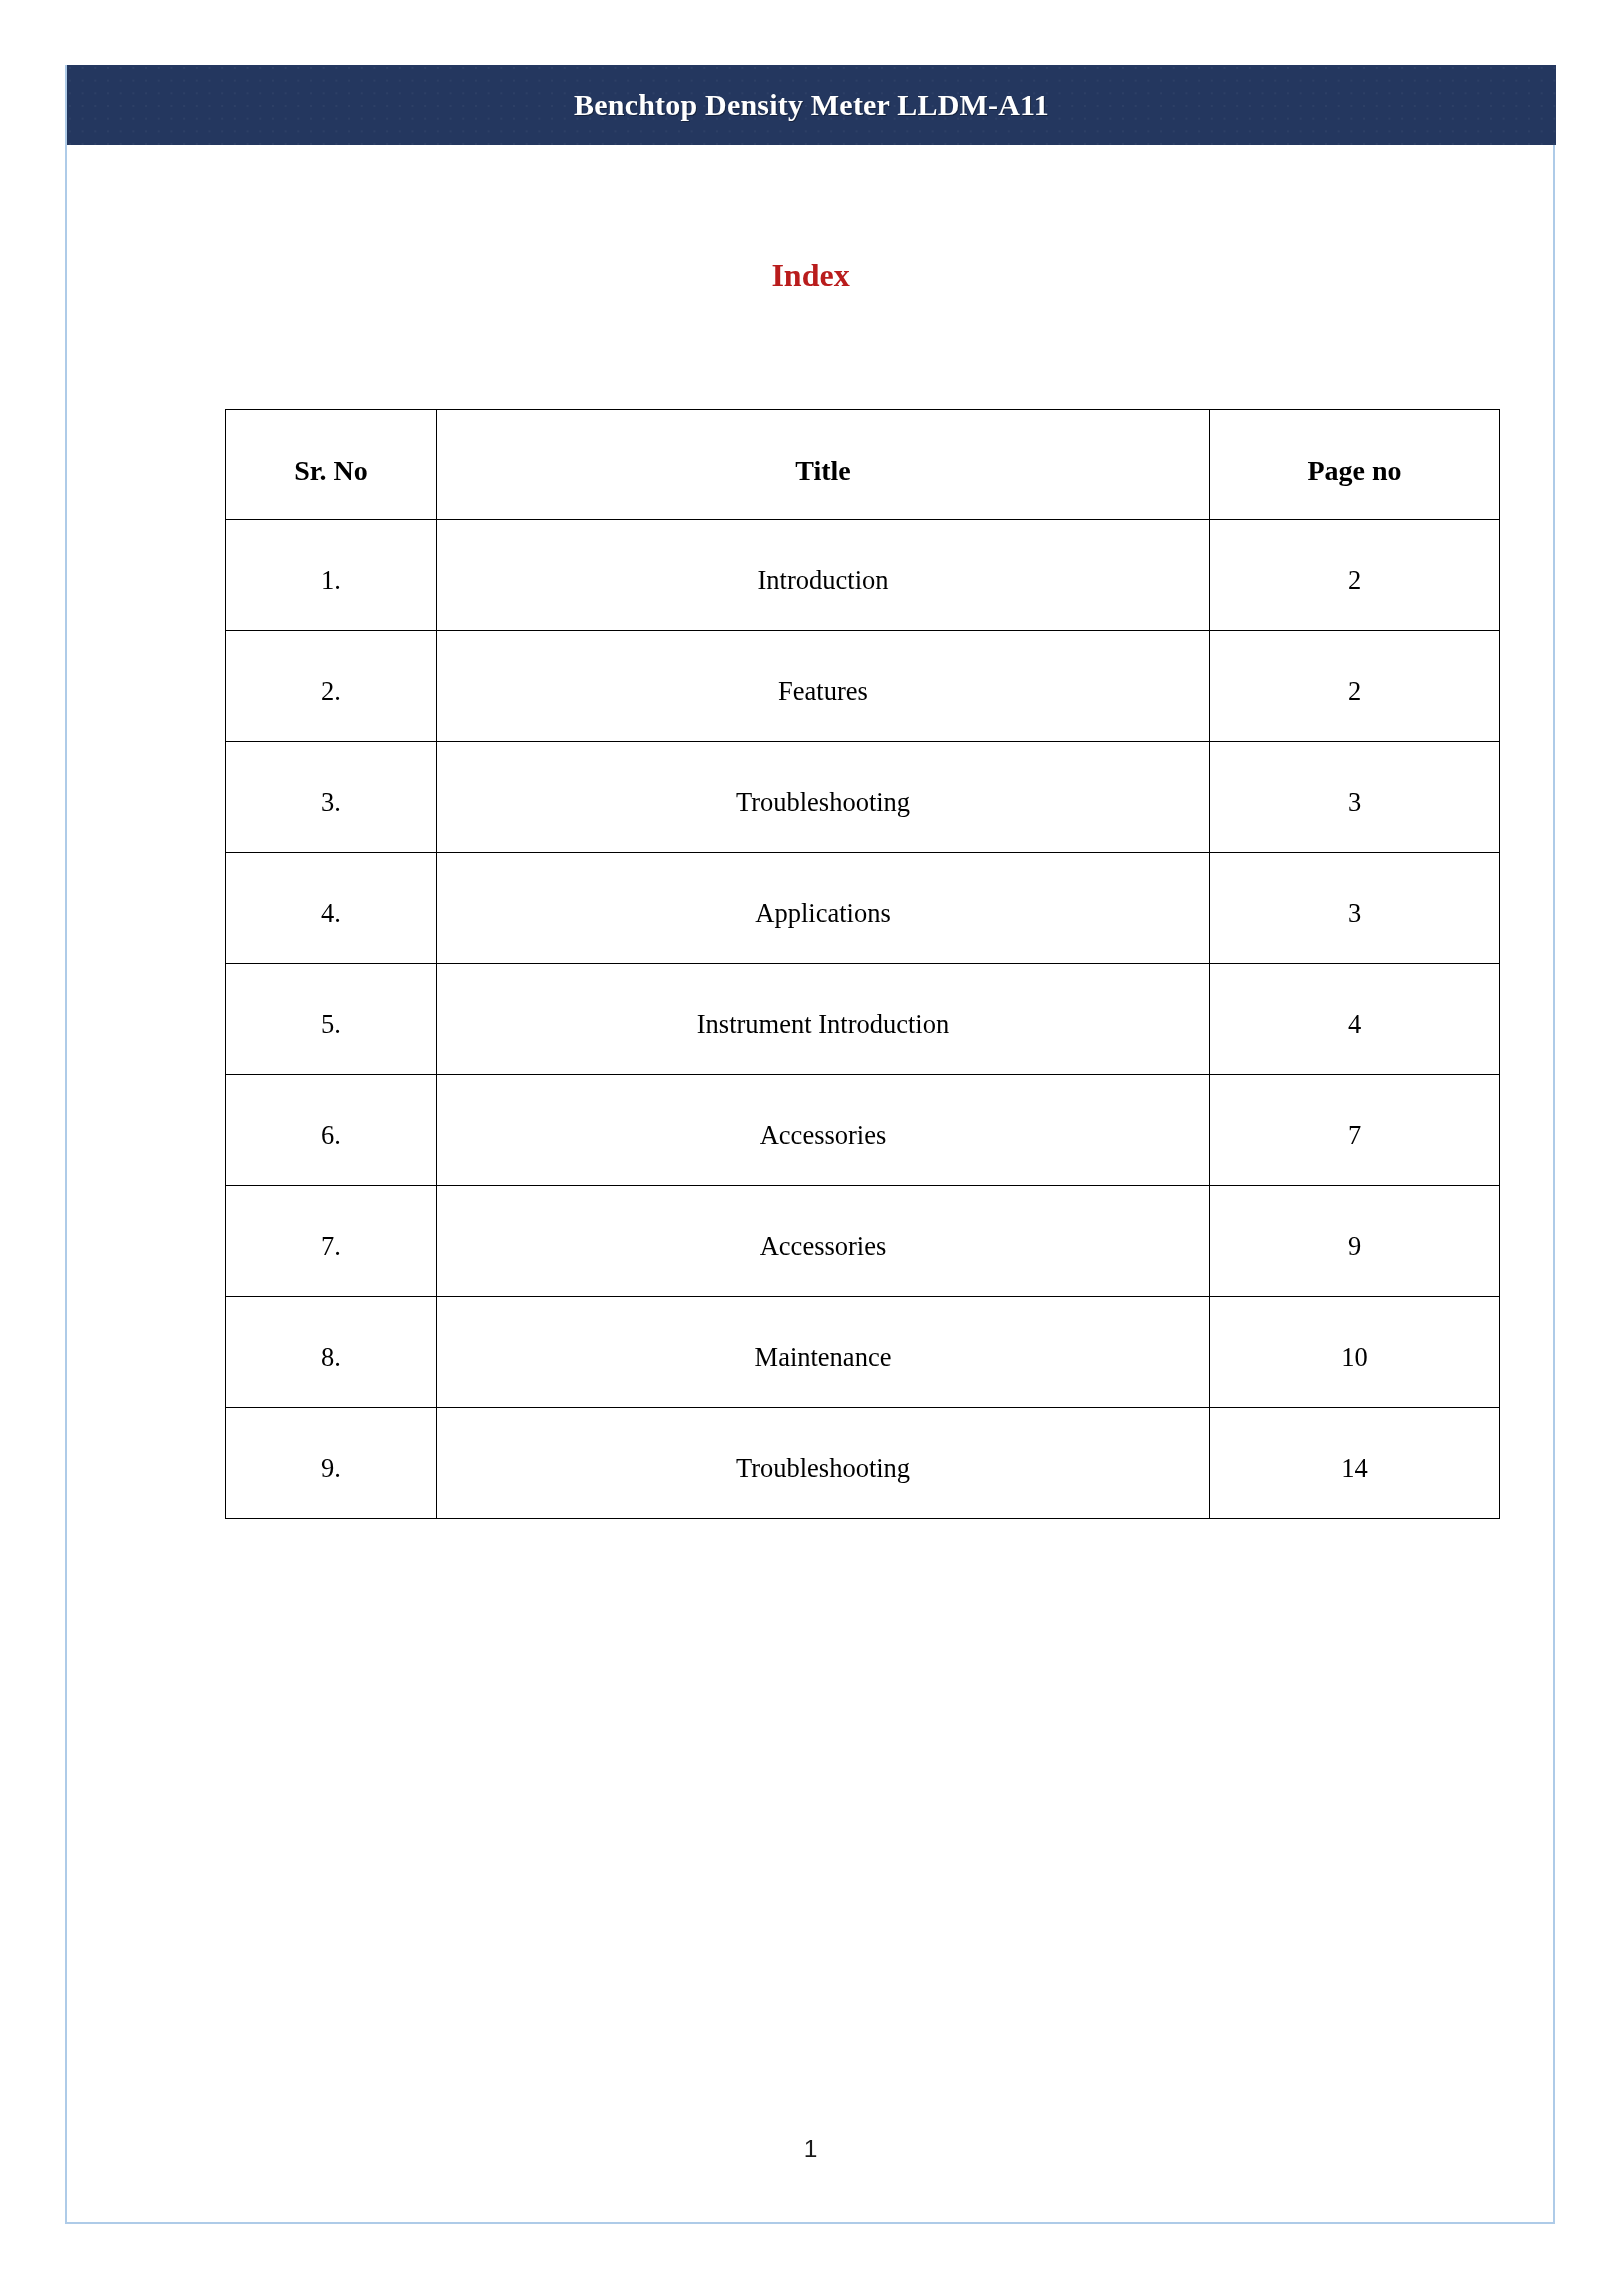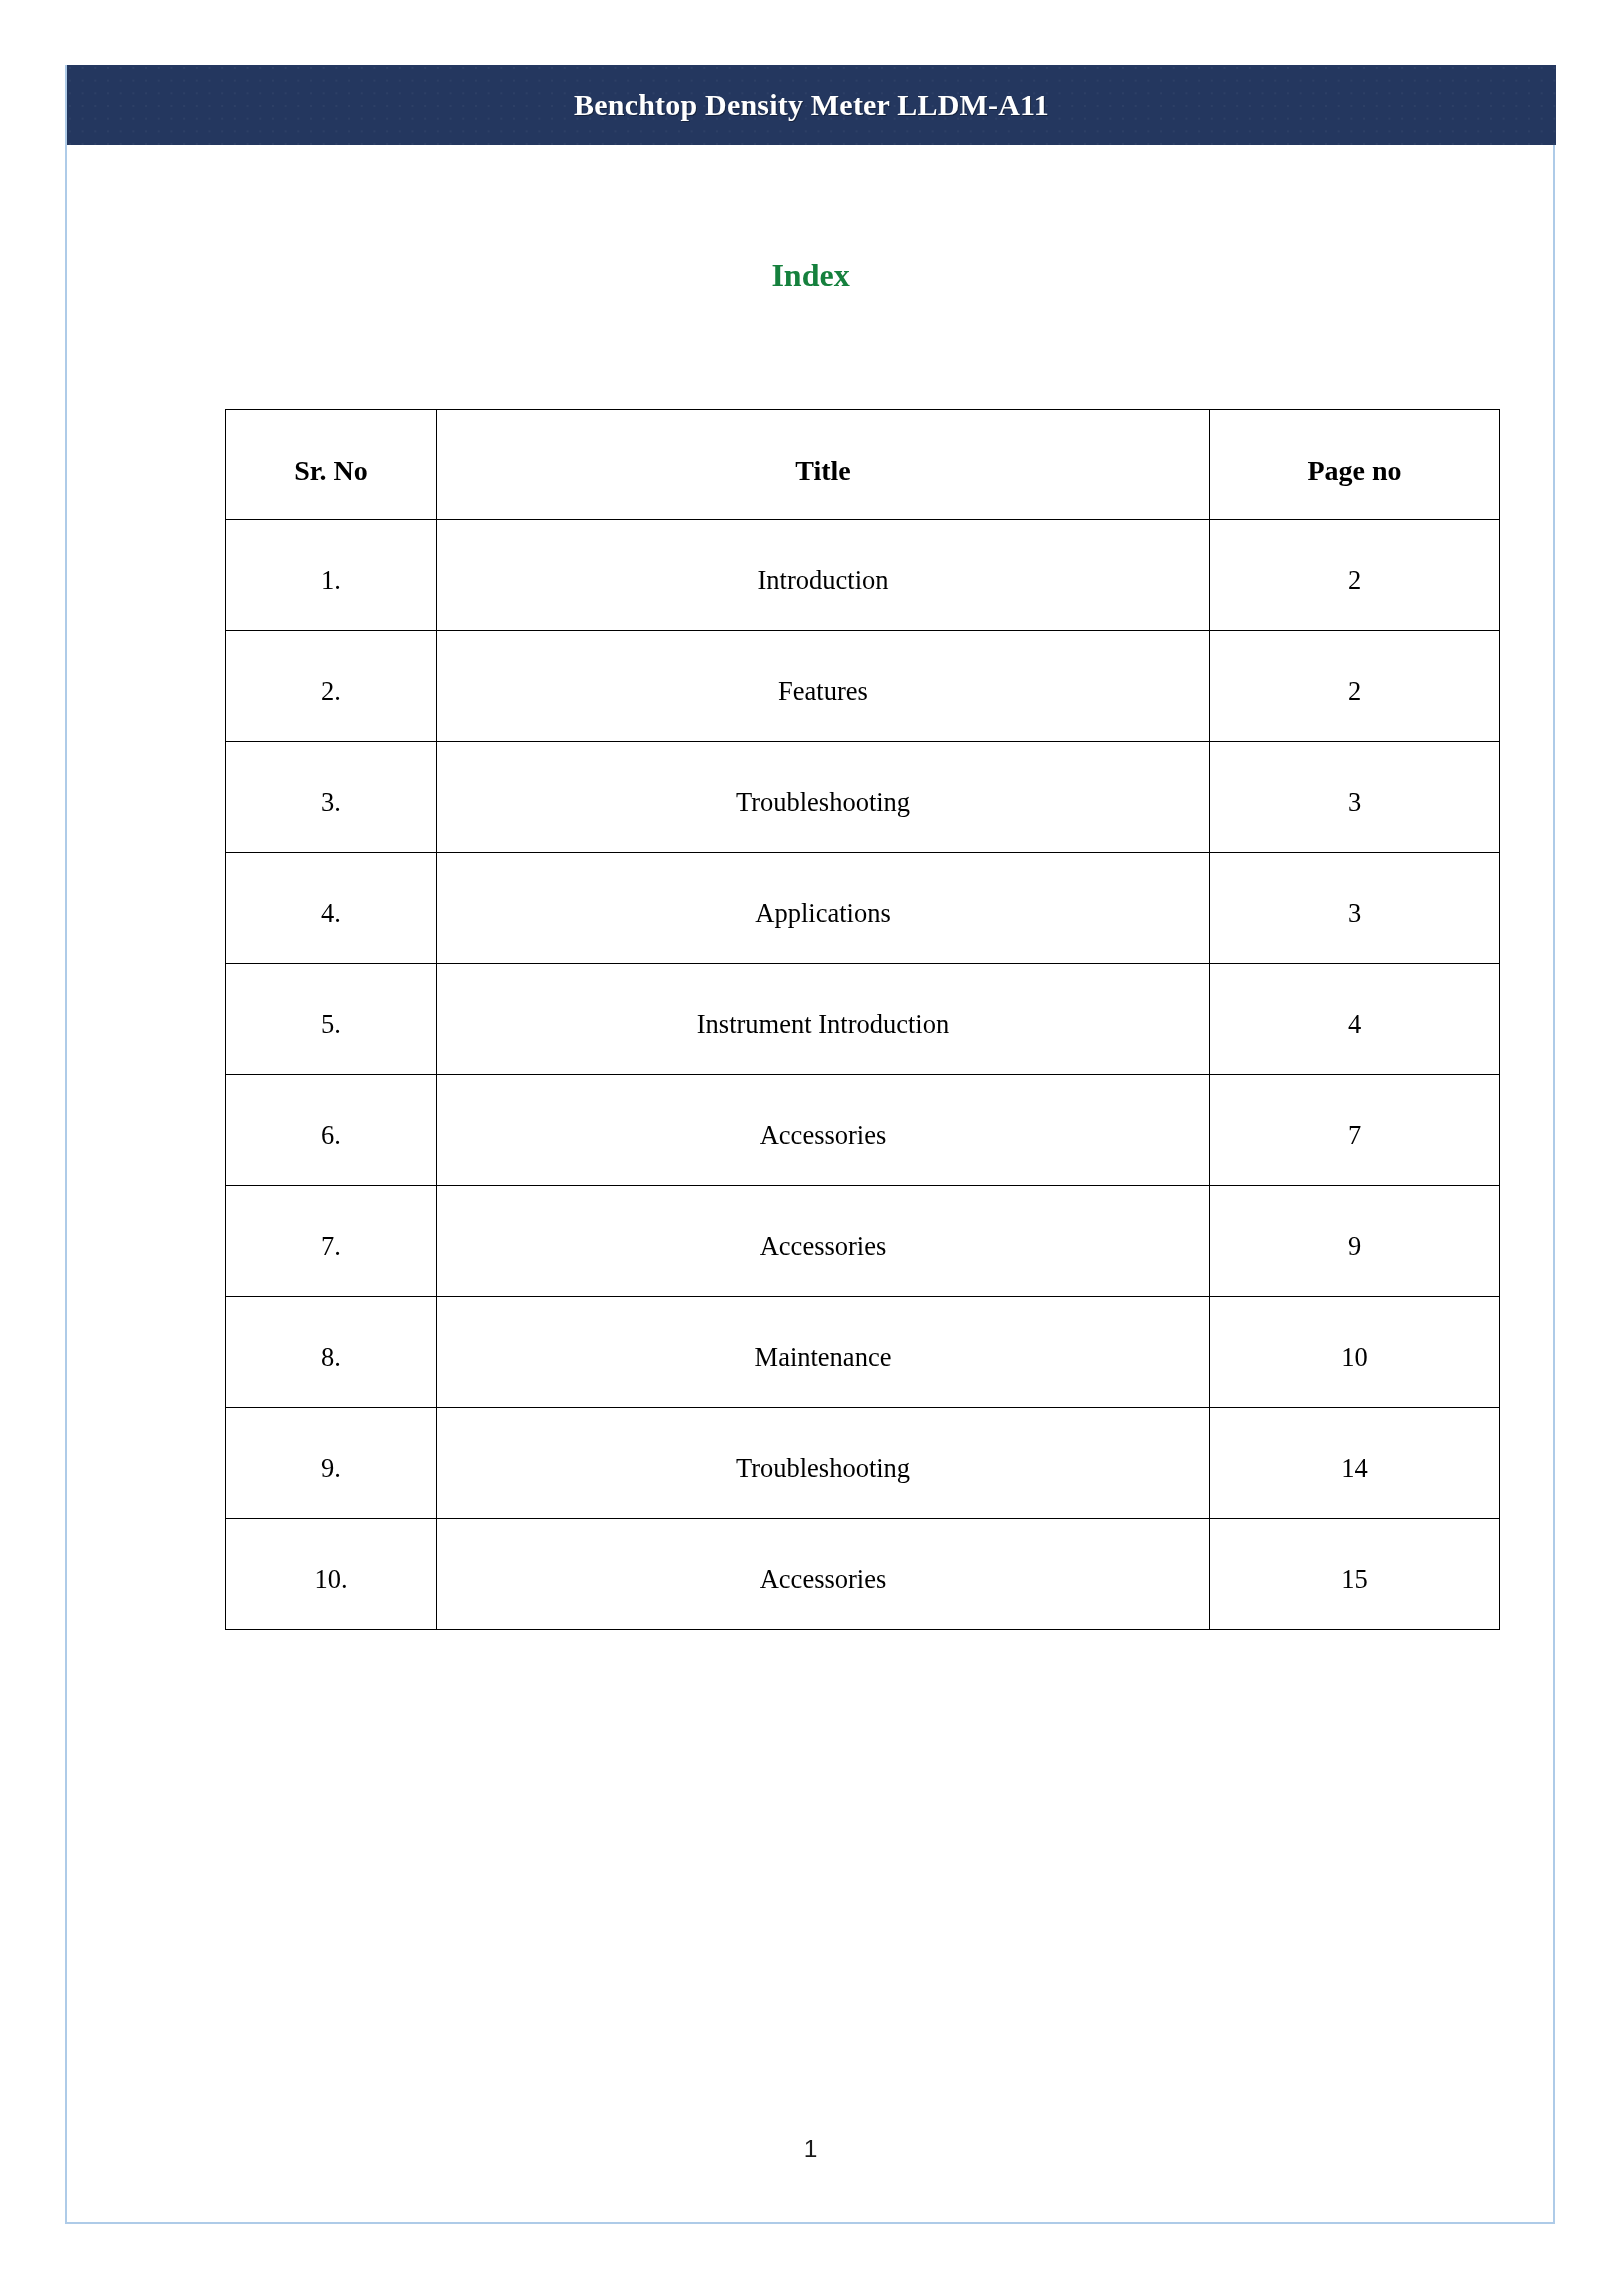--- a/index.html
+++ b/index.html
@@ -64,21 +64,21 @@
   
   #index-heading {
     position: absolute;
     left: 0;
     top: 257px;
     width: 1621px;
     text-align: center;
     font-family: "Liberation Serif", "DejaVu Serif", serif;
     font-weight: bold;
     font-size: 32px;
-    color: #15803d;
+    color: #b91c1c;
   }
 
   
   #index-table {
     position: absolute;
     left: 196px;
     top: 409px;
     width: 1274px;
     border-collapse: collapse;
     table-layout: fixed;
@@ -188,24 +188,19 @@
         <tr>
           <td>8.</td>
           <td>Maintenance</td>
           <td>10</td>
         </tr>
         <tr>
           <td>9.</td>
           <td>Troubleshooting</td>
           <td>14</td>
         </tr>
-        <tr>
-          <td>10.</td>
-          <td>Accessories</td>
-          <td>15</td>
-        </tr>
       </tbody>
   </table>
 
   <div id="page-number">1</div>
 
 </div>
 
 
 </body></html>

